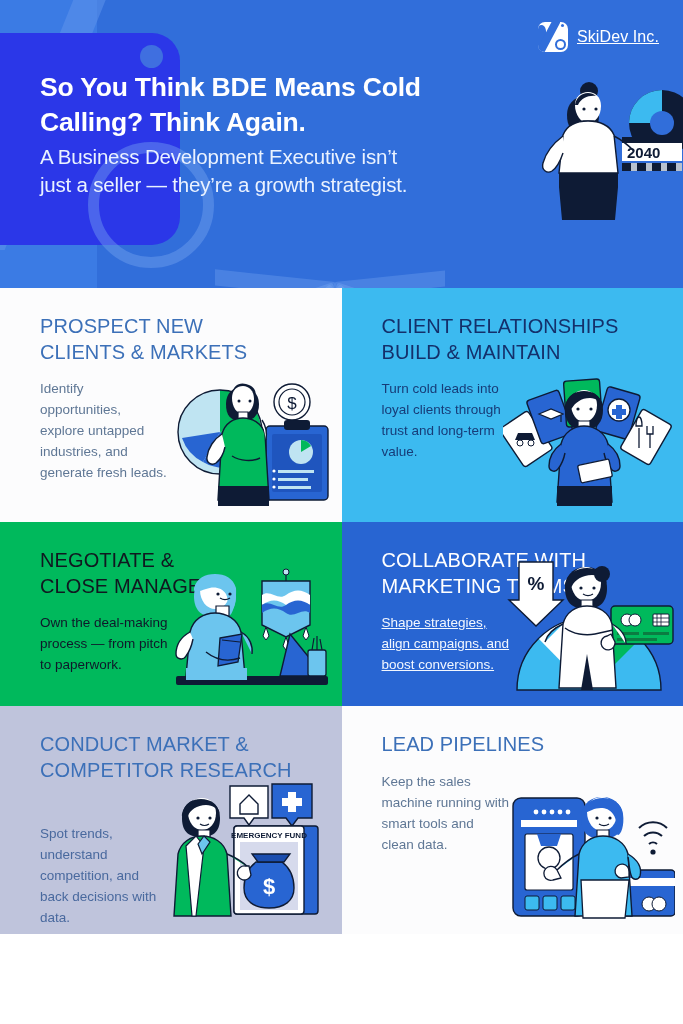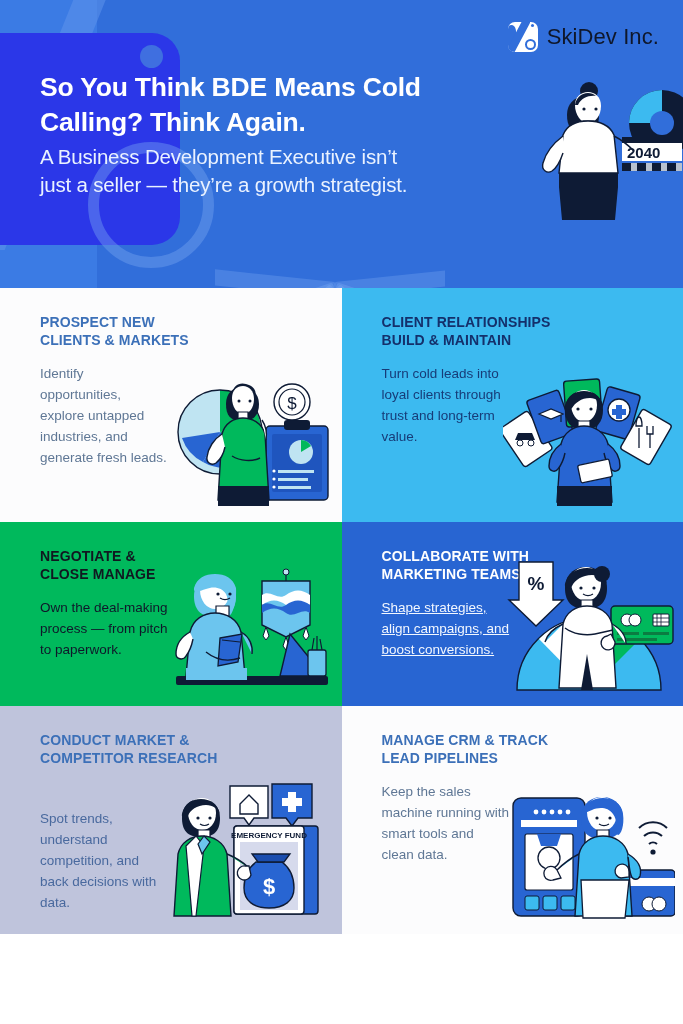--- a/index.html
+++ b/index.html
@@ -122,24 +122,25 @@
     border: 2px solid #316EDA;
   }
   .logo-mark .tick {
     position: absolute;
     right: 4px; top: 2px;
     width: 3px; height: 3px;
     border-radius: 50%;
     background: #316EDA;
   }
   .logo-text {
-    color: #0f172a;
-    font-size: 22px;
+    color: #ffffff;
+    font-size: 16px;
     letter-spacing: .1px;
     white-space: nowrap;
+    text-decoration: underline;
   }
   .hero-copy {
     position: absolute;
     left: 40px; top: 70px;
     width: 500px;
     z-index: 6;
   }
   .hero-title {
     color: #ffffff;
     font-size: 26.5px;
@@ -179,22 +180,22 @@
   .r2 .card { height: 184px; }
   .r3 .card { height: 228px; }
 
   .card.bg-white  { background: #FCFCFD; }
   .card.bg-cyan   { background: #3CBAF0; }
   .card.bg-green  { background: #00B95C; }
   .card.bg-blue   { background: #2865D2; }
   .card.bg-lav    { background: #BFC4DC; }
 
   .card-title {
-    font-size: 14px;
-    font-weight: bold;
+    font-size: 20px;
+    font-weight: normal;
     line-height: 1.28;
     letter-spacing: .1px;
   }
   .card-body {
     font-size: 13.5px;
     line-height: 1.56;
     margin-top: 13px;
     width: 128px;
     position: relative;
     z-index: 3;
@@ -543,21 +544,20 @@
           <path d="M16 78c3-12 13-18 24-18s22 6 25 18l4 62H12z" fill="#00B95C" stroke="#0E1B35" stroke-width="1.4"></path>
           <path d="M34 60l8 10-8 70h-4l-6-70z" fill="#fff" stroke="#0E1B35" stroke-width="1.2"></path>
           <path d="M42 60l-6 8 4 10 8-12z" fill="#6CC5EE" stroke="#0E1B35" stroke-width="1.2"></path>
           <path d="M65 78c10 4 18 10 22 14" fill="#00B95C" stroke="#0E1B35" stroke-width="1.4"></path>
           <path d="M83 90a7 7 0 1 0 6 9l-2-9z" fill="#fff" stroke="#0E1B35" stroke-width="1.3"></path>
         </svg>
       </div>
 
       <div class="card bg-white">
         <div class="card-title t-blue">
-          <div>MANAGE CRM &amp; TRACK</div>
           <div>LEAD PIPELINES</div>
         </div>
         <div class="card-body b-gray">Keep the sales machine running with smart tools and clean data.</div>
         <svg class="card-illo" viewBox="0 0 172 150">
 
           <rect x="10" y="22" width="72" height="118" rx="8" fill="#2865D2" stroke="#0E1B35" stroke-width="1.4"></rect>
           <g fill="#fff">
             <circle cx="33" cy="36" r="2.4"></circle>
               <circle cx="41" cy="36" r="2.4"></circle>
             <circle cx="49" cy="36" r="2.4"></circle>

